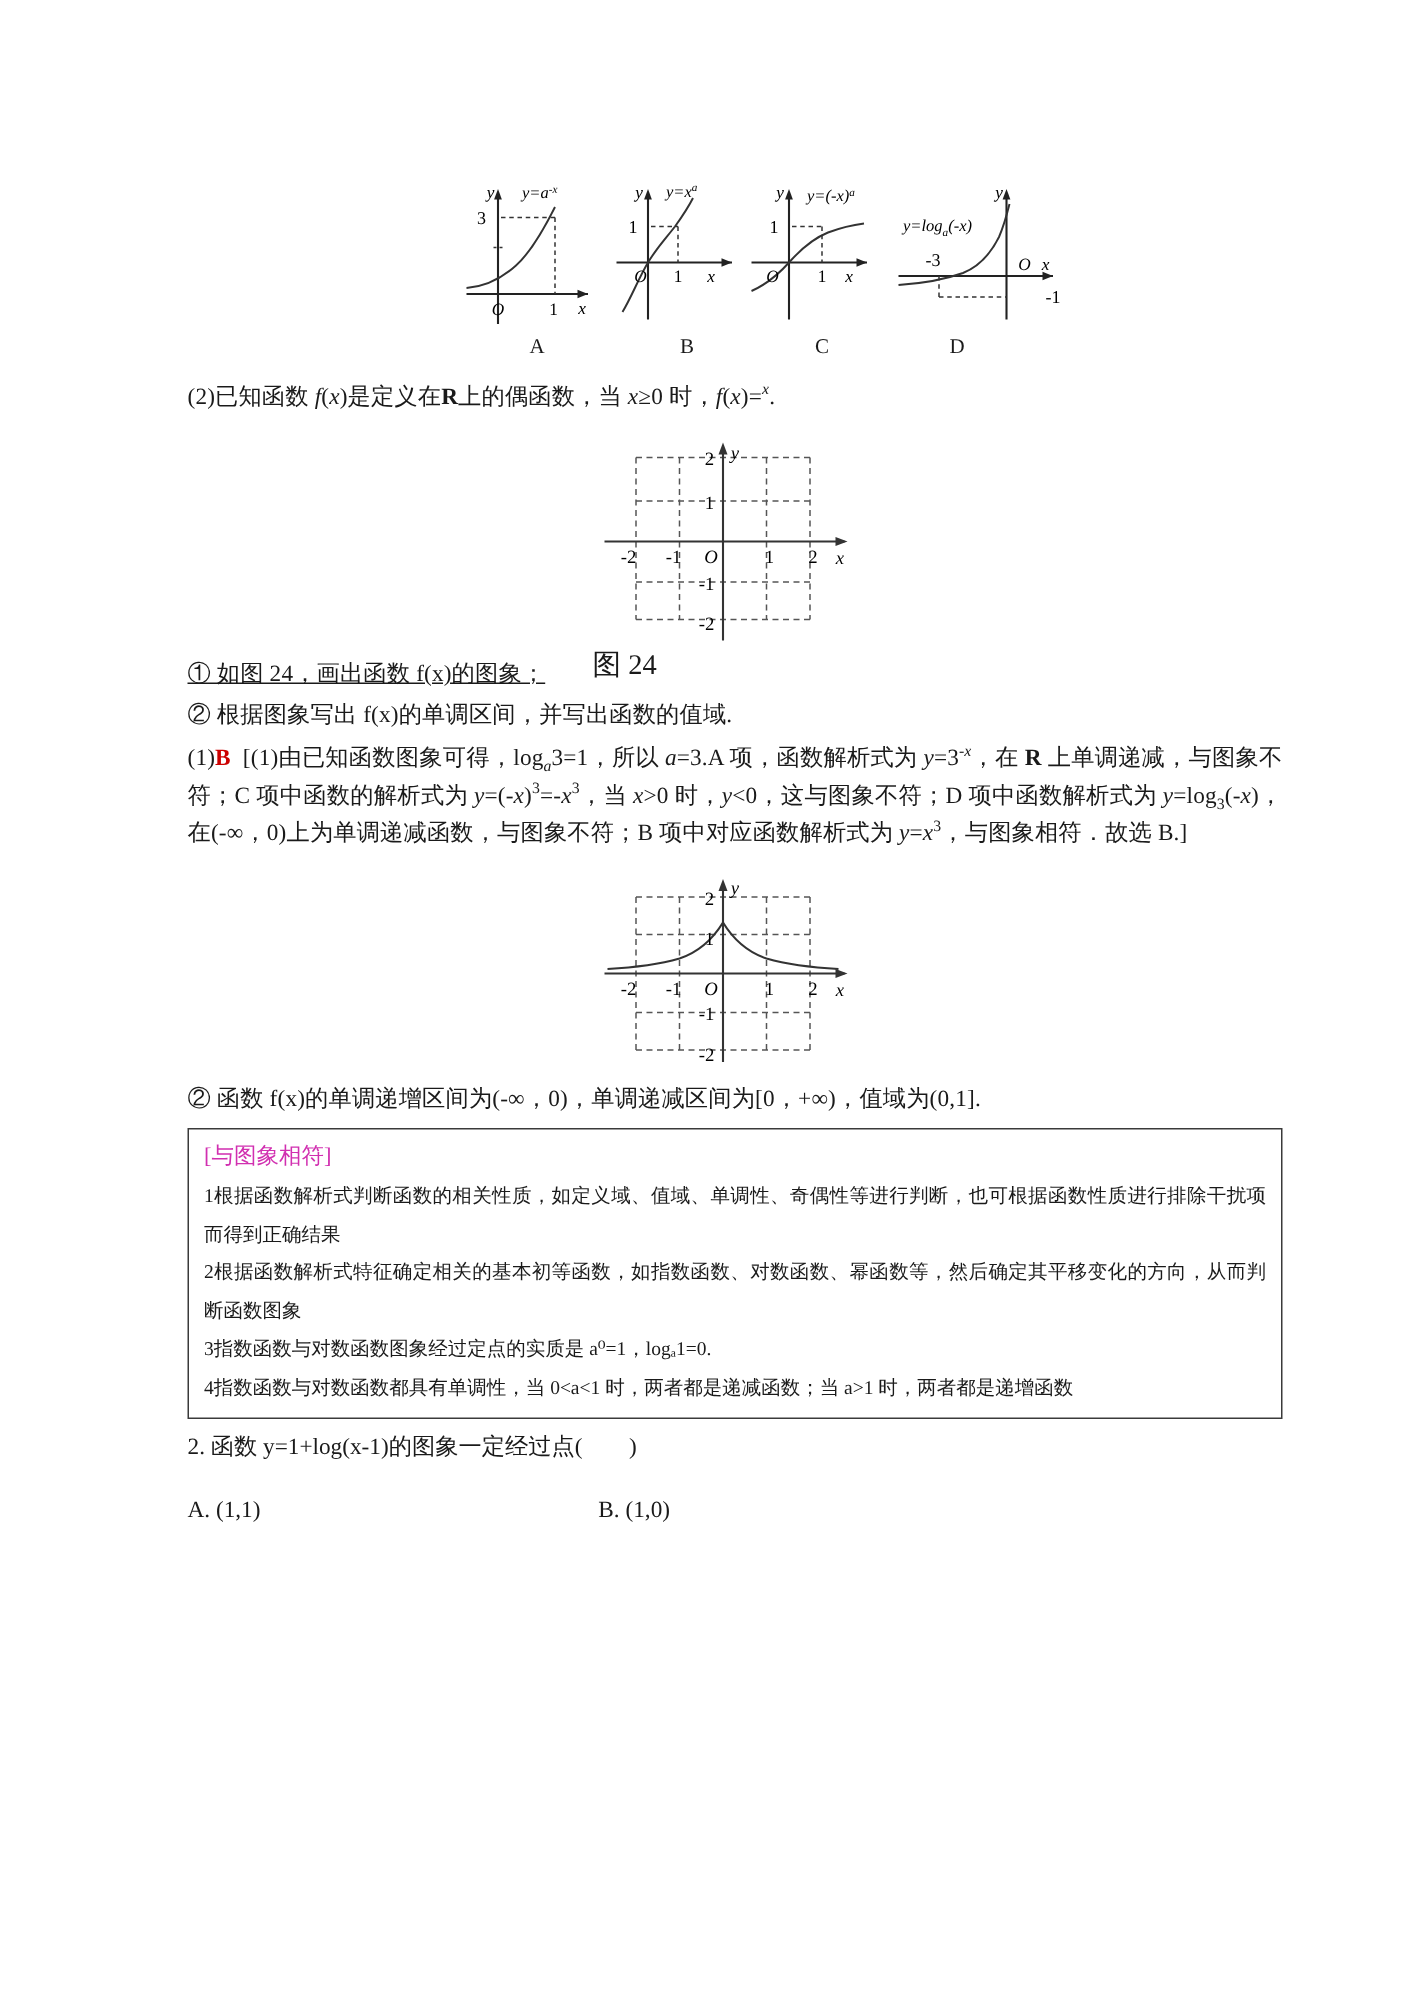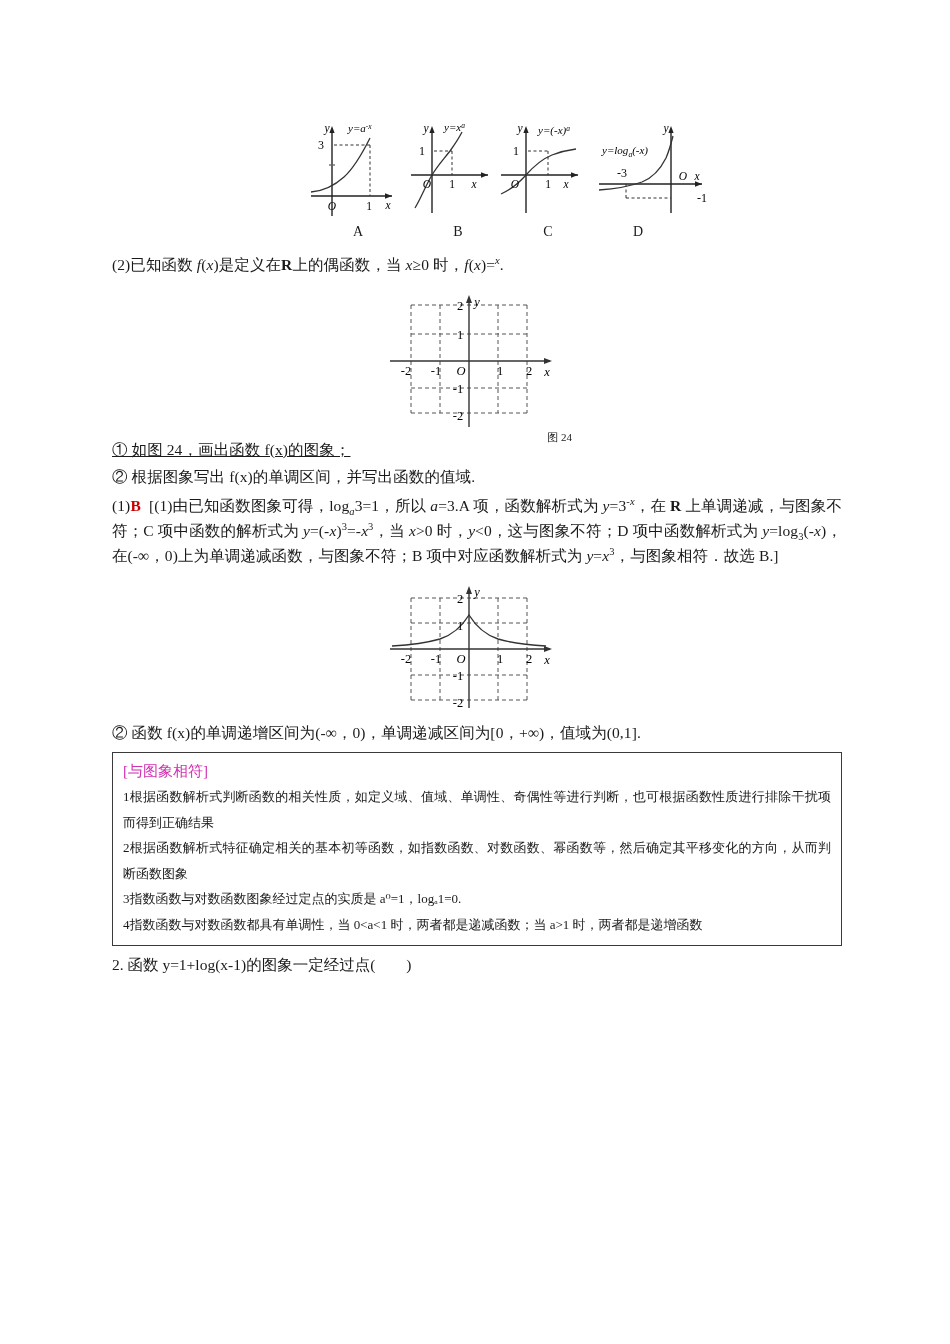--- a/index.html
+++ b/index.html
@@ -16,21 +16,21 @@
     overflow: hidden;
   }
   .page {
     position: relative;
     width: 950px;
     height: 1344px;
     padding: 0;
   }
   .content {
     position: absolute;
-    left: 112px;
+    left: 125px;
     top: 0;
     width: 730px;
   }
 
   
   .para {
     font-size: 15.5px;
     line-height: 25px;
     text-align: justify;
     margin: 0 0 2px 0;
@@ -58,21 +58,21 @@
   .mini-label {
     position: absolute;
     top: 106px;
     width: 100px;
     text-align: center;
     font-size: 14px;
   }
 
   
   .gridfig { position: relative; width: 190px; height: 140px; margin: 0 auto; }
-  .figcap { text-align: right; font-size: 11px; margin-top: 1px; }
+  .figcap { text-align: left; font-size: 19px; margin-top: 1px; }
 
   
   .method-box {
     border: 1px solid #3a3a3a;
     padding: 7px 10px 8px 10px;
     margin-top: 7px;
   }
   .method-title {
     color: #d12fb0;
     font-size: 15px;
@@ -282,15 +282,25 @@
       <div class="method-item">4指数函数与对数函数都具有单调性，当 0&lt;a&lt;1 时，两者都是递减函数；当 a&gt;1 时，两者都是递增函数</div>
     </div>
 
 
     <div class="q-line">
       <span>2.</span>
       <span>函数 y=1+log(x-1)的图象一定经过点(　　)</span>
     </div>
 
 
+    <div class="choices">
+      <span class="choice-a">
+        <span>A.</span>
+        <span>(1,1)</span>
+      </span>
+      <span>
+        <span>B.</span>
+        <span>(1,0)</span>
+      </span>
+    </div>
 
   </div>
 </div>
 
 </body></html>

